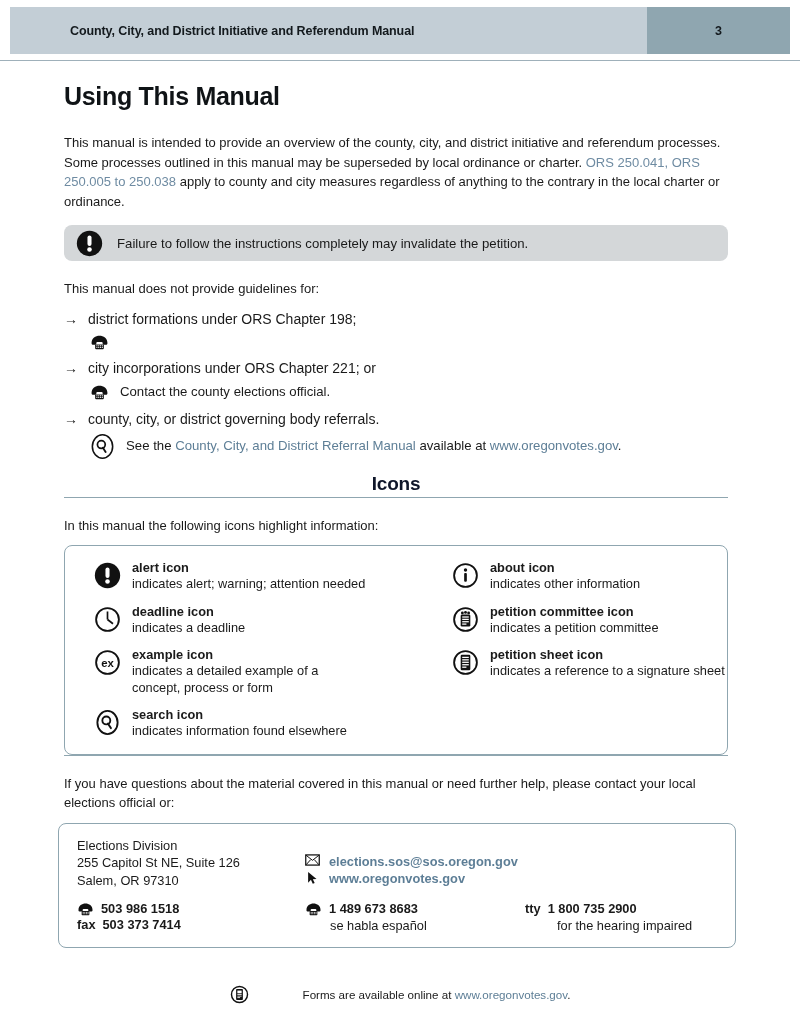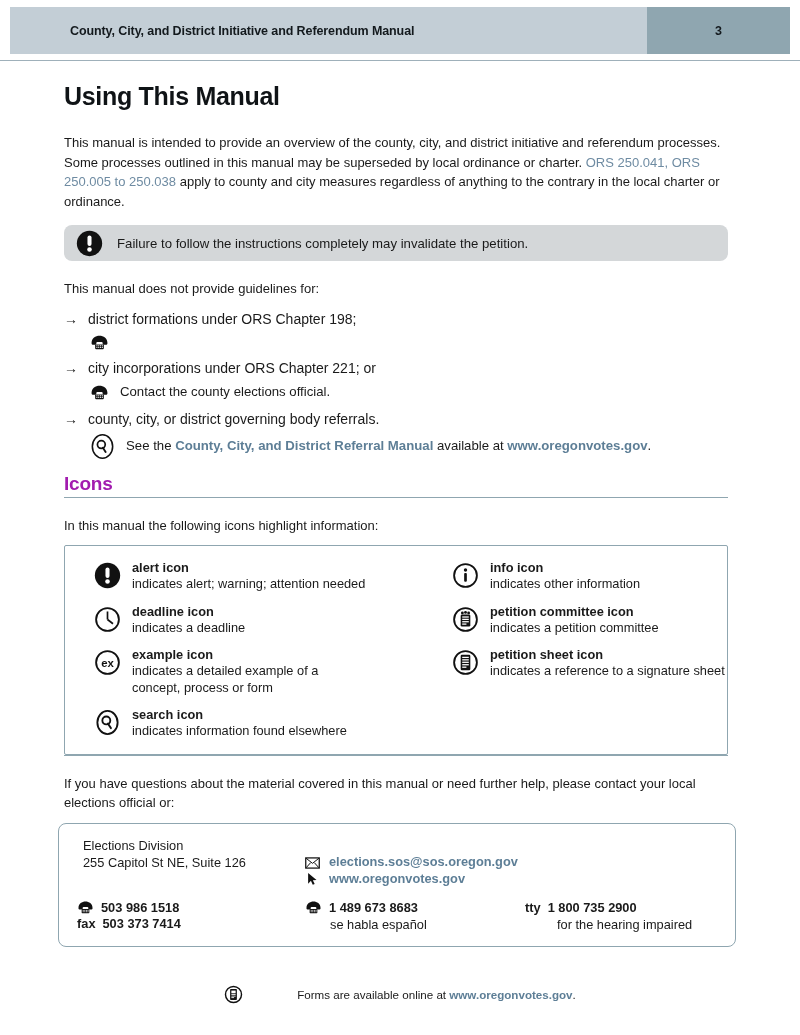--- a/index.html
+++ b/index.html
@@ -74,40 +74,41 @@
     font-weight: bold;
     margin: 0 0 22px 0;
     letter-spacing: -0.3px;
     color: #0f1316;
   }
   h2.sub-title {
     font-size: 19px;
     font-weight: bold;
     margin: 0 0 2px 0;
     letter-spacing: -0.2px;
-    color: #a21caf;
+    color: #0f172a;
+    text-align: center;
   }
   .title-rule {
     height: 1px;
     background: #8fa6b0;
     margin-bottom: 9px;
     width: 664px;
   }
 
   p.body-text {
     font-size: 13px;
     line-height: 19.5px;
     margin: 18px 0 14px 0;
   }
   .lnk {
     color: #6e8ba2;
   }
   .lnk-b {
     color: #5d7e96;
-    font-weight: bold;
+    font-weight: normal;
   }
 
   
   .callout {
     background: #d4d7d9;
     border-radius: 8px;
     height: 36px;
     display: flex;
     align-items: center;
     padding-left: 12px;
@@ -155,21 +156,21 @@
   }
   .sub-row .sub-text {
     font-size: 13.2px;
     margin-left: 11px;
     line-height: 18px;
   }
 
   
   .icons-box {
     border: 1px solid #8fa6b0;
-    border-radius: 2px;
+    border-radius: 8px;
     width: 664px;
     box-sizing: border-box;
     padding: 14px 0 14px 0;
     margin-top: 10px;
   }
   .icons-grid {
     display: grid;
     grid-template-columns: 358px 1fr;
     row-gap: 11px;
   }
@@ -208,25 +209,24 @@
     margin-left: -6px;
     padding: 13px 0 13px 18px;
   }
   .addr-grid {
     display: grid;
     grid-template-columns: 228px 220px 1fr;
   }
   .addr-line {
     font-size: 12.8px;
     line-height: 17.5px;
-    margin-left: 6px;
   }
   .contact-line {
     display: flex;
-    align-items: flex-end;
+    align-items: flex-start;
     margin-bottom: 2px;
   }
   .contact-line .ct {
     font-size: 12.8px;
     margin-left: 9px;
     font-weight: bold;
   }
   .phone-grid {
     display: grid;
     grid-template-columns: 228px 220px 1fr;
@@ -393,21 +393,21 @@
 
       <div class="icon-entry">
         <span class="ic glyph">
           <svg width="27" height="27" viewBox="0 0 32 32">
               <circle cx="16" cy="16" r="13.5" fill="none" stroke="#111" stroke-width="2.2"></circle>
               <circle cx="16" cy="9.5" r="2" fill="#111"></circle>
               <rect x="14.4" y="13" width="3.2" height="10.5" rx="1.2" fill="#111"></rect>
             </svg>
         </span>
         <span class="labels">
-          <span class="icon-name">info icon</span>
+          <span class="icon-name">about icon</span>
           <span class="icon-desc">indicates other information</span>
         </span>
       </div>
 
       <div class="icon-entry">
         <span class="ic glyph">
           <svg width="27" height="27" viewBox="0 0 32 32">
               <circle cx="16" cy="16" r="13.5" fill="none" stroke="#111" stroke-width="2.2"></circle>
               <line x1="16" y1="16" x2="16" y2="6.5" stroke="#111" stroke-width="2"></line>
               <line x1="16" y1="16" x2="22.5" y2="21" stroke="#111" stroke-width="2"></line>
@@ -493,20 +493,21 @@
   </div>
 
   <div class="title-rule"></div>
   <p class="body-text" style="margin-bottom:8px">If you have questions about the material covered in this manual or need further help, please contact your local elections official or:</p>
 
   <div class="help-box">
     <div class="addr-grid">
       <div>
         <div class="addr-line">Elections Division</div>
         <div class="addr-line">255 Capitol St NE, Suite 126</div>
+        <div class="addr-line">Salem, OR 97310</div>
       </div>
       <div style="padding-top:17px">
         <div class="contact-line">
           <span class="ic">
             <svg width="15" height="12" viewBox="0 0 18 14">
                 <rect x="0.9" y="0.9" width="16.2" height="12.2" fill="none" stroke="#111" stroke-width="1.5"></rect>
                 <path d="M1.3 1.3 L9 7.4 L16.7 1.3 M1.3 12.7 L6.8 6.6 M16.7 12.7 L11.2 6.6" fill="none" stroke="#111" stroke-width="1.2"></path>
               </svg>
           </span>
           <span class="ct lnk-b">elections.sos@sos.oregon.gov</span>

